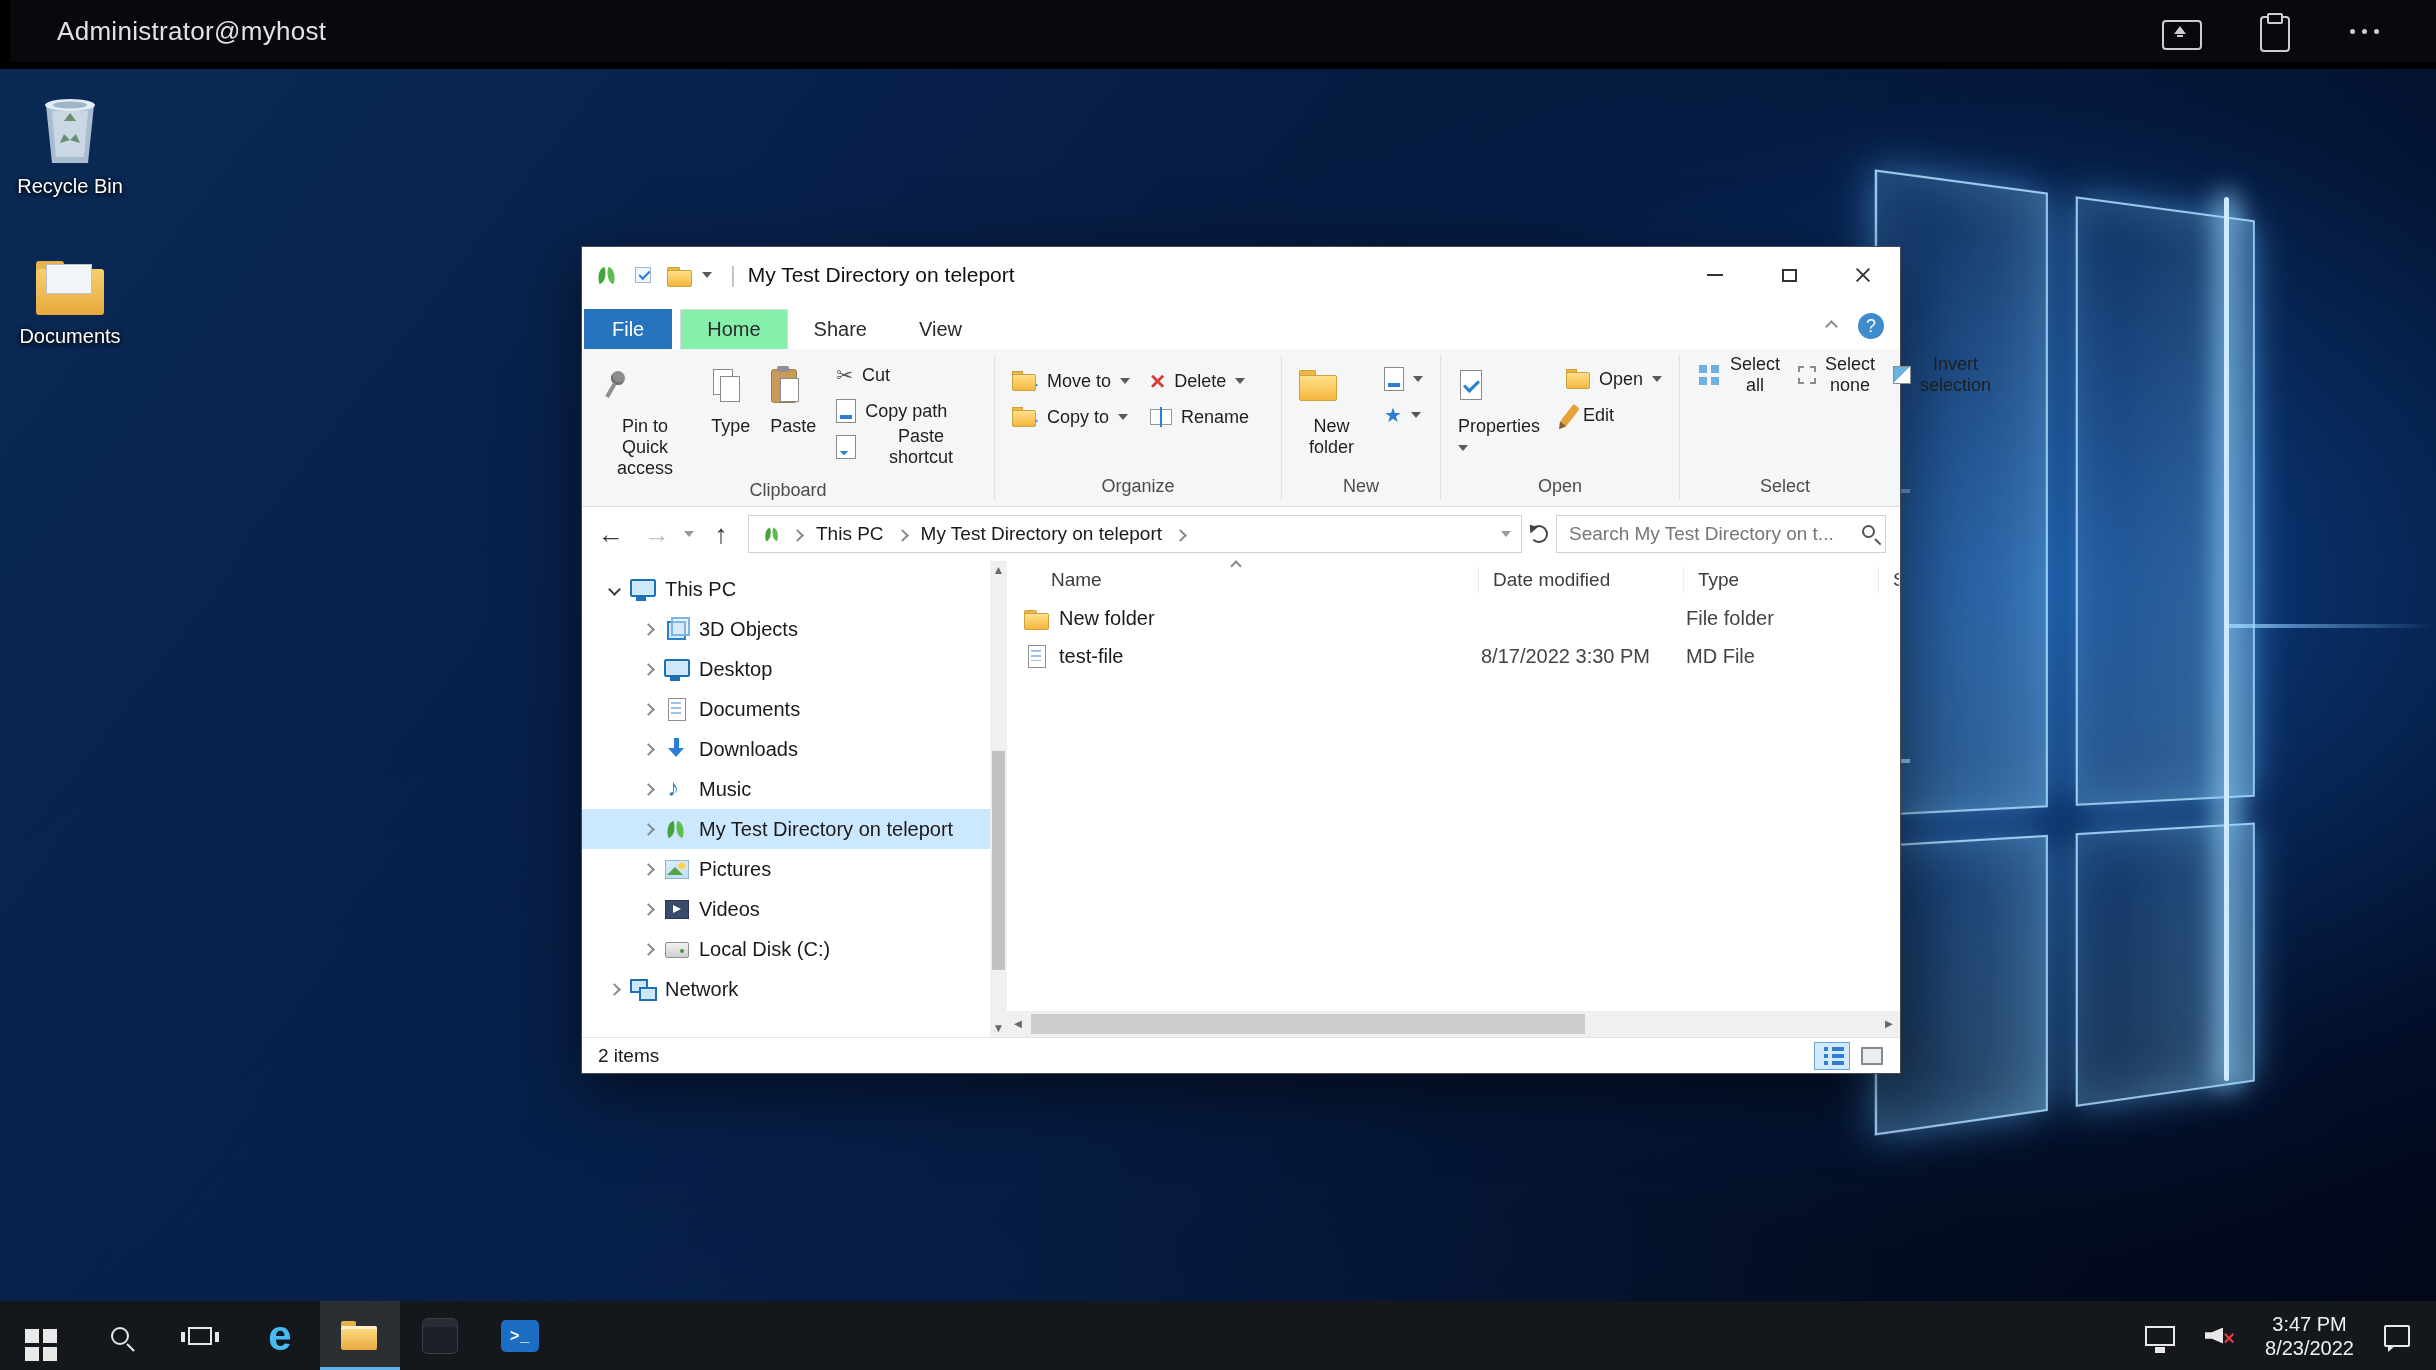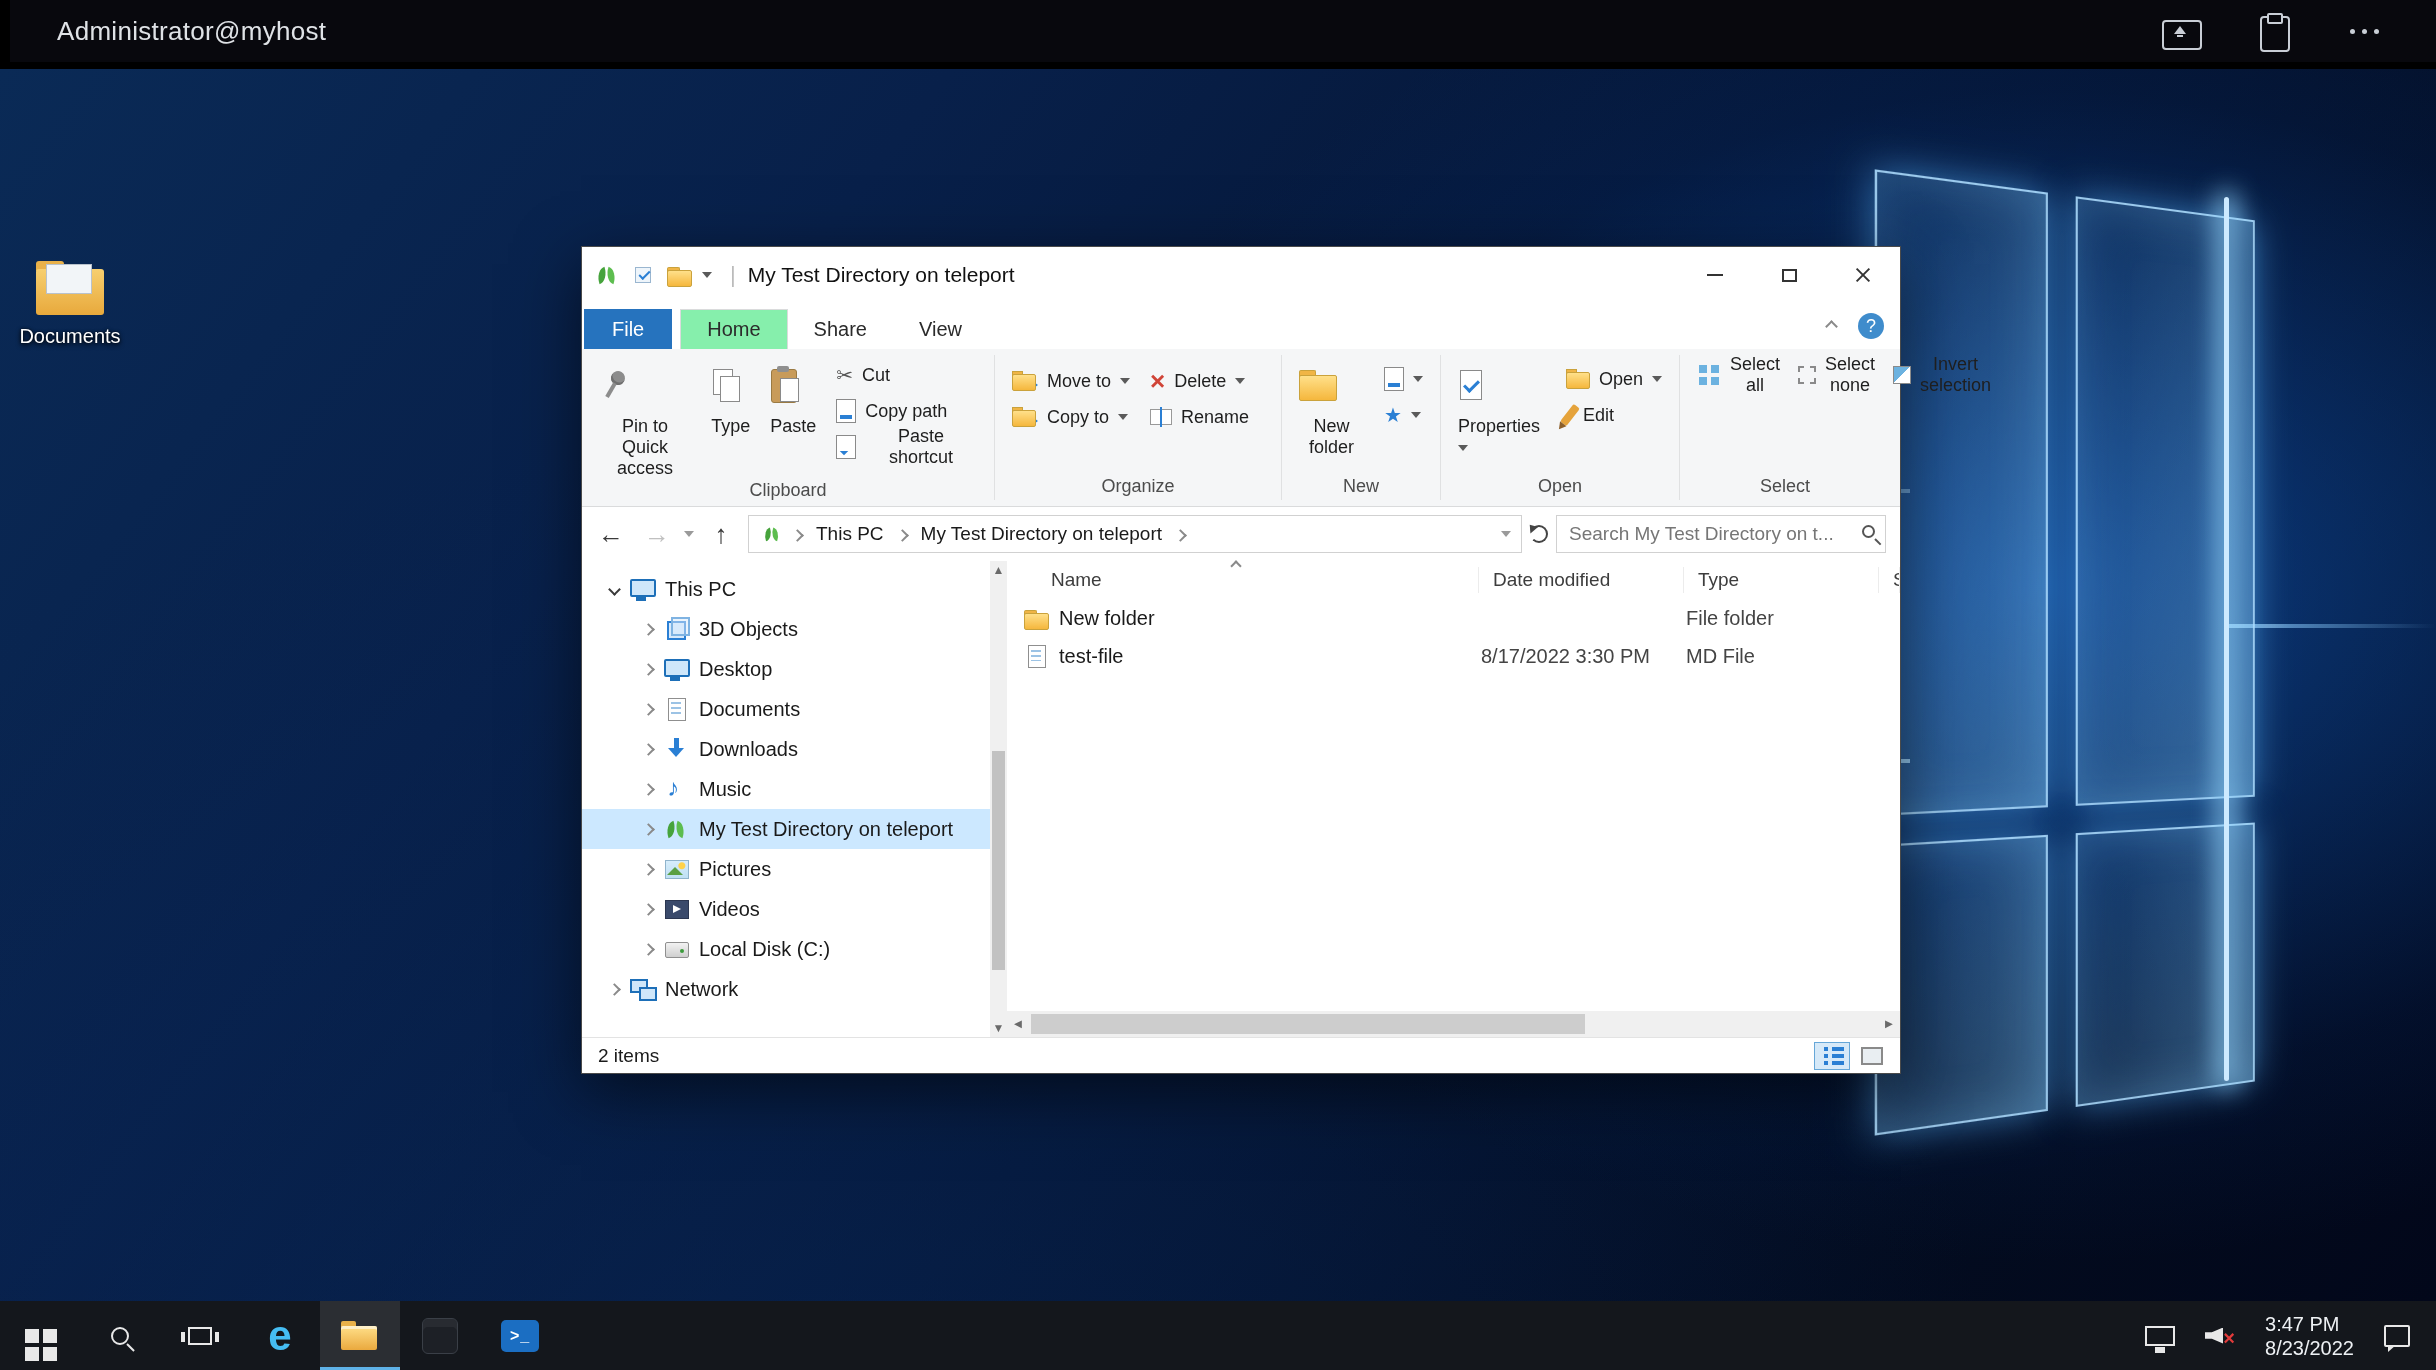--- a/index.html
+++ b/index.html
@@ -213,21 +213,21 @@
   .ic-exp::before { content:''; position:absolute; left:0; top:0; width:15px; height:6px; background:#e9b14a; border-radius:2px 2px 0 0; }
   .ic-exp::after { content:''; position:absolute; left:0; top:5px; width:36px; height:24px; background:linear-gradient(#ffe08a,#eaa93e); border-radius:2px; box-shadow:inset 0 3px 0 rgba(255,255,255,.55); }
   .ic-darkapp { width:36px; height:36px; background:#1d2026; border:1px solid #3a3f47; border-radius:6px; box-shadow:inset 0 8px 0 rgba(255,255,255,.05); }
   .ic-ps { width:38px; height:32px; background:#1b6ec2; border-radius:5px; color:#fff; font-size:16px; font-weight:bold; display:flex; align-items:center; justify-content:center; letter-spacing:1px; }
   .tray { margin-left:auto; display:flex; align-items:center; gap:30px; padding-right:26px; }
   .ic-screen { position:relative; width:30px; height:20px; border:2px solid #e8e8e8; }
   .ic-screen::after { content:''; position:absolute; left:8px; bottom:-6px; width:10px; height:3px; background:#e8e8e8; box-shadow:0 3px 0 #e8e8e8; }
   .ic-vol { position:relative; width:30px; height:24px; }
   .ic-vol::before { content:''; position:absolute; left:0; top:4px; width:18px; height:16px; background:#e8e8e8; clip-path:polygon(0 30%, 38% 30%, 100% 0, 100% 100%, 38% 70%, 0 70%); }
   .ic-vol::after { content:'×'; position:absolute; right:0; bottom:-2px; color:#e23b3b; font-size:20px; font-weight:bold; }
-  .clock { color:#eef1f4; font-size:20px; line-height:24px; cursor:pointer; }
+  .clock { color:#eef1f4; font-size:20px; text-align:center; line-height:24px; cursor:pointer; }
   .ic-action { position:relative; width:26px; height:22px; border:2px solid #e8e8e8; border-radius:2px; }
   .ic-action::after { content:''; position:absolute; left:2px; bottom:-7px; border-left:0px solid transparent; border-right:8px solid transparent; border-top:7px solid #e8e8e8; }
 </style>
 </head>
 <body>
 
 <div class="topbar">
   <div class="topbar-title">Administrator@myhost</div>
   <div class="topbar-right">
     <div class="tb-ic tb-share"></div>
@@ -241,20 +241,30 @@
   <div class="beam" style="left:1350px; top:420px; width:560px; opacity:.6;"></div>
   <div class="beam" style="left:2228px; top:555px; width:208px; transform:scaleX(-1);"></div>
   <div class="logo">
     <div class="pane"></div>
     <div class="pane"></div>
     <div class="pane"></div>
     <div class="pane"></div>
   </div>
   <div class="logo-edge"></div>
 
+  <div class="dicon" style="left:0px; top:18px;">
+    <svg width="66" height="80" viewBox="0 0 64 80">
+      <path d="M8 18 L56 18 L50 76 L14 76 Z" fill="#b8c9da" opacity="0.92"></path>
+      <path d="M14 24 L50 24 L46 70 L18 70 Z" fill="#d4e2ee" opacity="0.75"></path>
+      <ellipse cx="32" cy="18" rx="25" ry="6" fill="#e3edf6"></ellipse>
+      <ellipse cx="32" cy="18" rx="17" ry="3.6" fill="#9fb4c6"></ellipse>
+      <path d="M26 34 l6 -8 6 8 z M22 56 l4 -9 6 6 z M42 56 l-4 -9 -6 6 z" fill="#4f7d4f" opacity="0.8"></path>
+    </svg>
+    <div class="dicon-label">Recycle Bin</div>
+  </div>
 
   <div class="dicon" style="left:0px; top:192px;">
     <div class="docfolder">
         <div class="paper"></div>
       </div>
     <div class="dicon-label">Documents</div>
   </div>
 </div>
 
 <div class="win">

